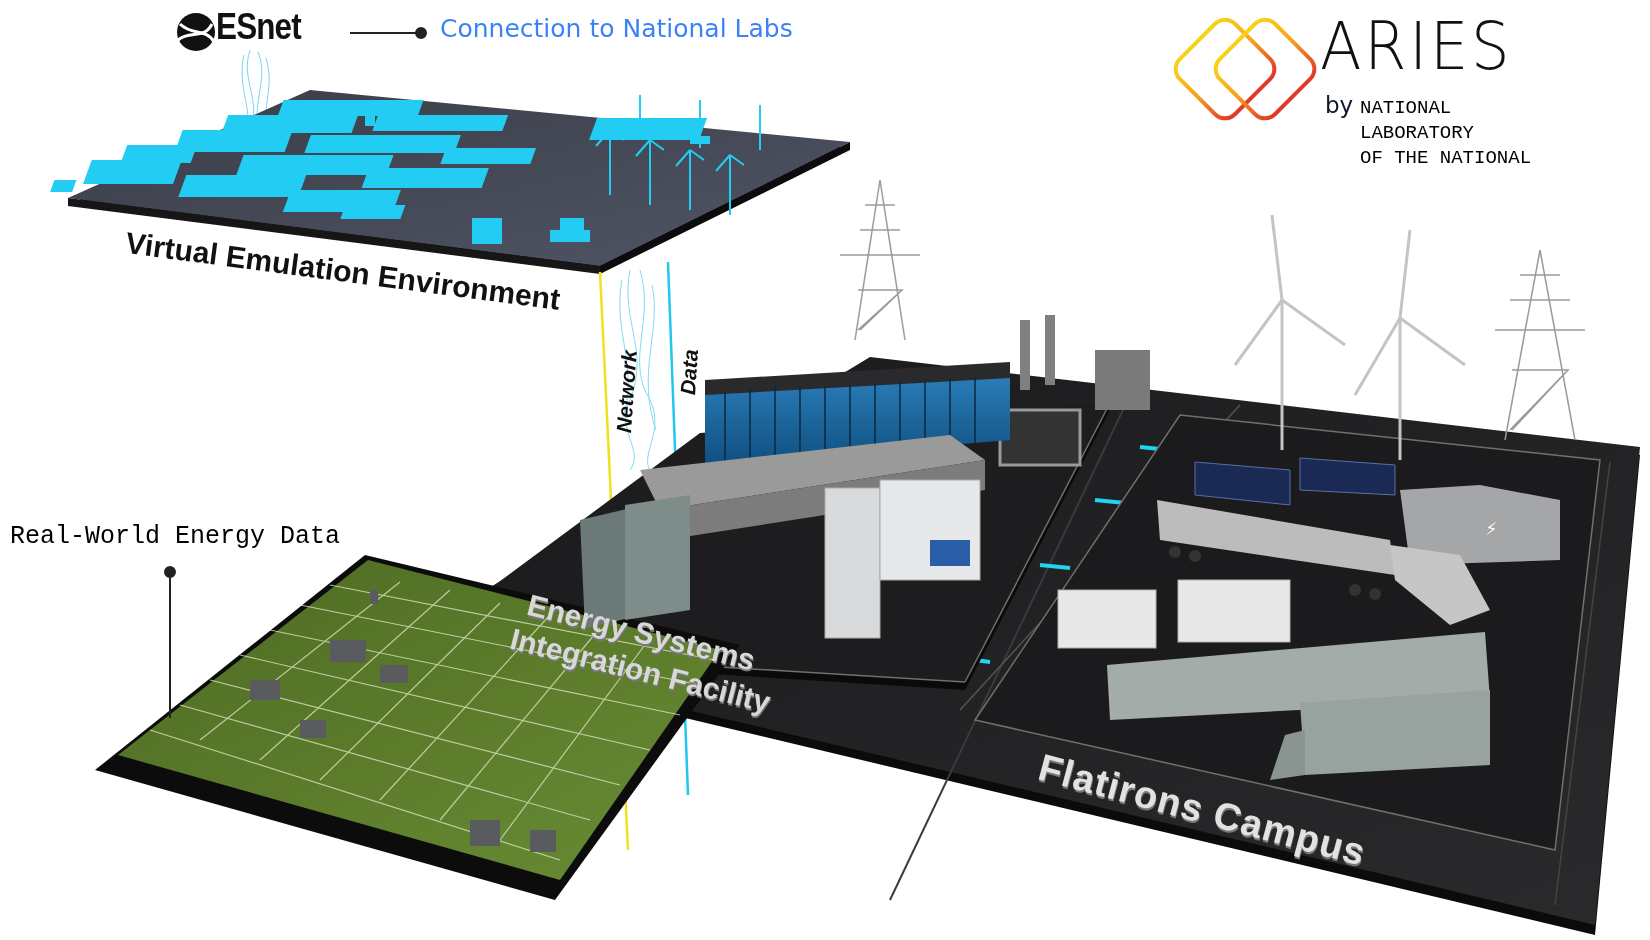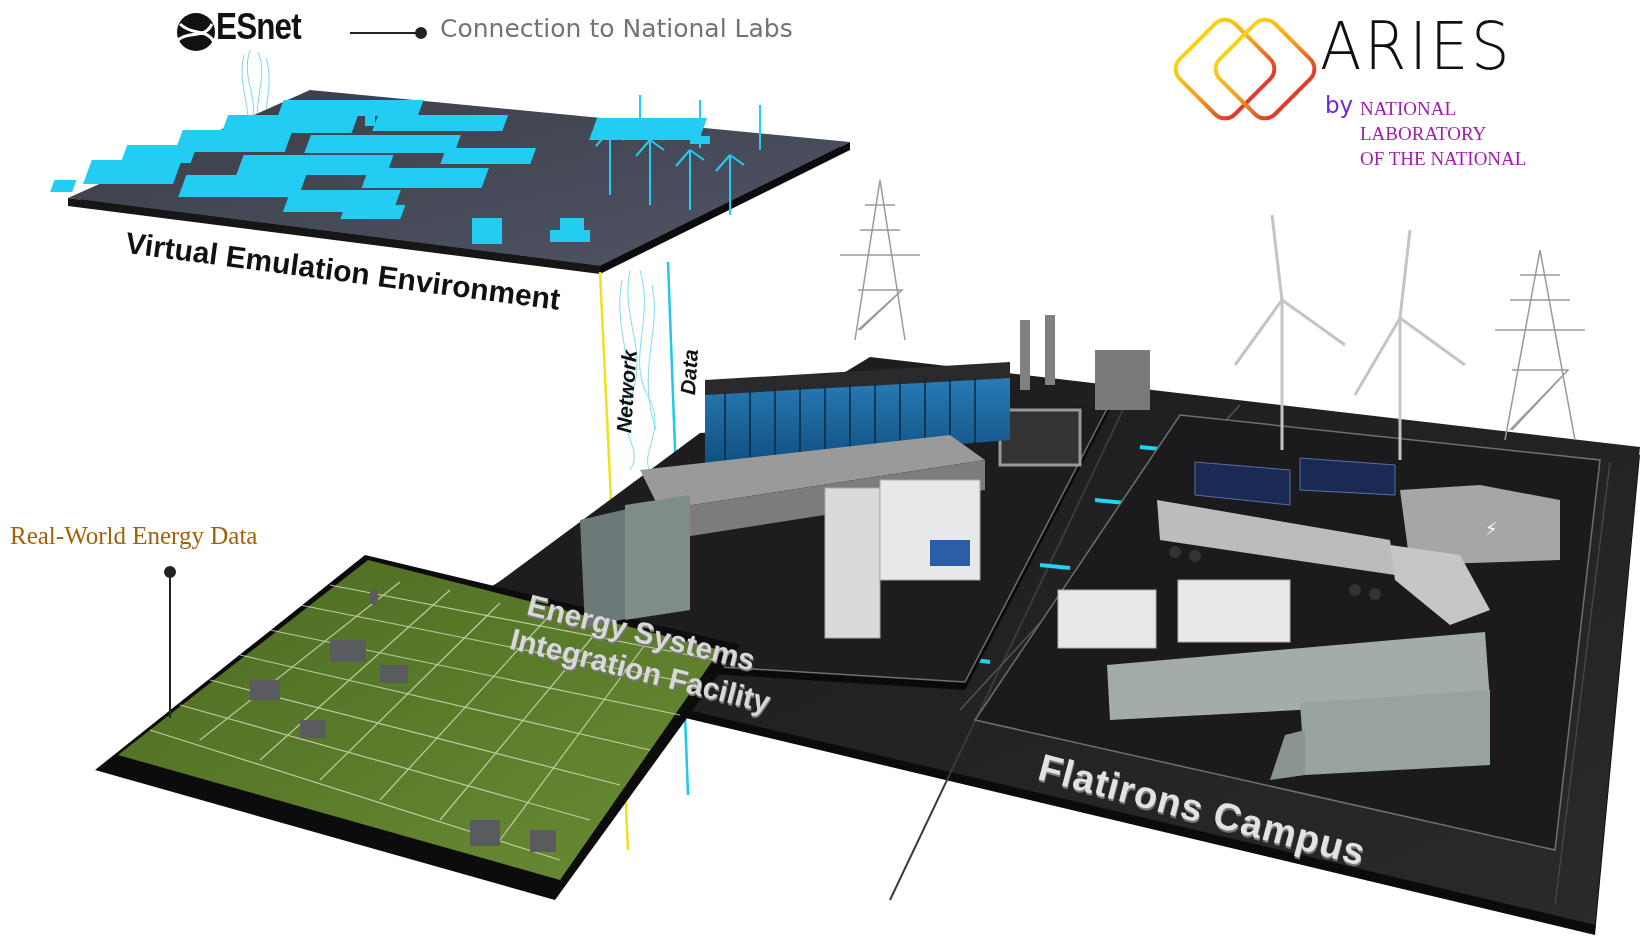--- a/index.html
+++ b/index.html
@@ -1,25 +1,25 @@
 <!DOCTYPE html>
 <html><head>
 <meta charset="utf-8">
 <style>
   html, body { margin:0; padding:0; background:#ffffff; }
   body { width:1650px; height:940px; position:relative; overflow:hidden; font-family:"Liberation Sans", sans-serif; }
   #scene { position:absolute; left:0; top:0; width:1650px; height:940px; }
   .lbl { position:absolute; white-space:nowrap; }
   .esnet-logo { position:absolute; left:172px; top:8px; display:flex; align-items:center; gap:6px; }
   .esnet-text { font-family:"Liberation Sans", sans-serif; font-weight:bold; font-size:37px; color:#111; letter-spacing:-1px; transform:scaleX(0.85); transform-origin:left center; }
-  .esnet-conn { left:440px; top:14px; font-family:"DejaVu Sans", sans-serif; font-size:25px; color:#737373; }
+  .esnet-conn { left:440px; top:14px; font-family:"DejaVu Sans", sans-serif; font-size:25px; color:#3b82f6; }
   .aries-word { left:1320px; top:8px; font-family:"DejaVu Sans", sans-serif; font-weight:200; font-size:66px; color:#111; letter-spacing:3px; transform:scaleX(0.92); transform-origin:left top; }
-  .aries-by { left:1325px; top:92px; font-family:"DejaVu Sans", sans-serif; font-size:23px; color:#6d28d9; }
-  .aries-org { left:1360px; top:96px; font-family:Liberation Serif, serif; font-size:19px; color:#a21caf; line-height:25px; }
-  .realworld { left:10px; top:522px; font-family:Liberation Serif, serif; font-size:25px; color:#a16207; }
+  .aries-by { left:1325px; top:92px; font-family:"DejaVu Sans", sans-serif; font-size:23px; color:#0f172a; }
+  .aries-org { left:1360px; top:96px; font-family:Liberation Mono, monospace; font-size:19px; color:#000000; line-height:25px; }
+  .realworld { left:10px; top:522px; font-family:Liberation Mono, monospace; font-size:25px; color:#000000; }
   .vee { left:128px; top:226px; font-weight:bold; font-size:30px; color:#111; transform:rotate(7.5deg); transform-origin:left top; }
   .network { left:612px; top:432px; font-weight:bold; font-style:italic; font-size:21px; color:#111; transform:rotate(-86deg); transform-origin:left top; }
   .data-lbl { left:676px; top:394px; font-weight:bold; font-style:italic; font-size:21px; color:#111; transform:rotate(-86deg); transform-origin:left top; }
   .esif1 { left:532px; top:588px; font-weight:bold; font-size:30px; color:#d8d8d8; transform:rotate(14deg); transform-origin:left top; text-shadow:1px 2px 0 #777; }
   .esif2 { left:515px; top:622px; font-weight:bold; font-size:30px; color:#d8d8d8; transform:rotate(14deg); transform-origin:left top; text-shadow:1px 2px 0 #777; }
   .flatirons { left:1045px; top:746px; font-weight:bold; font-size:38px; color:#e2e2e2; transform:rotate(15deg); transform-origin:left top; text-shadow:1px 2px 0 #777; letter-spacing:1px; }
 </style>
 </head>
 <body>
 

